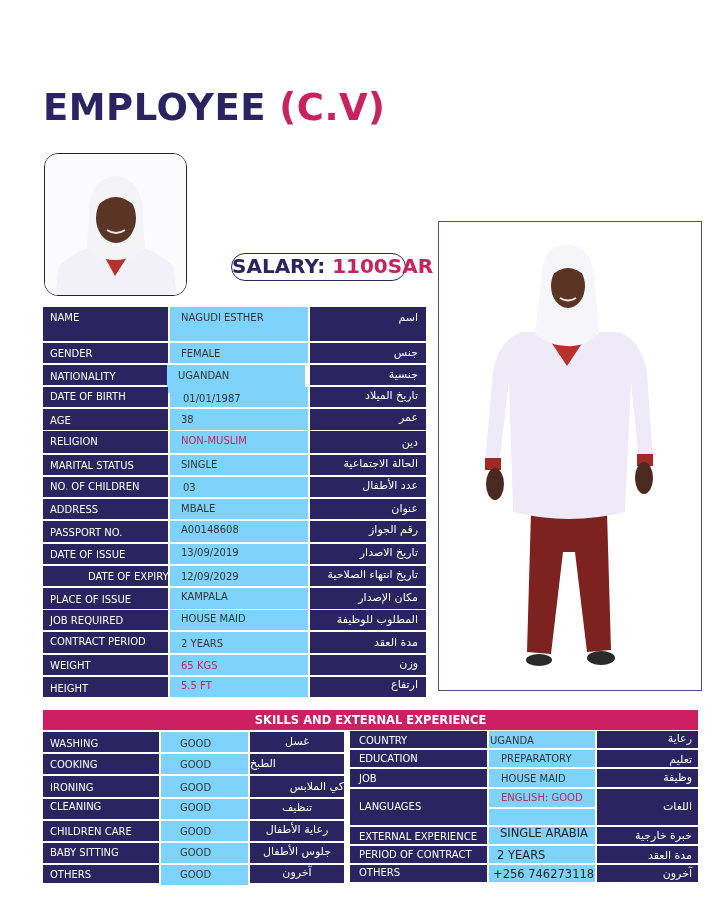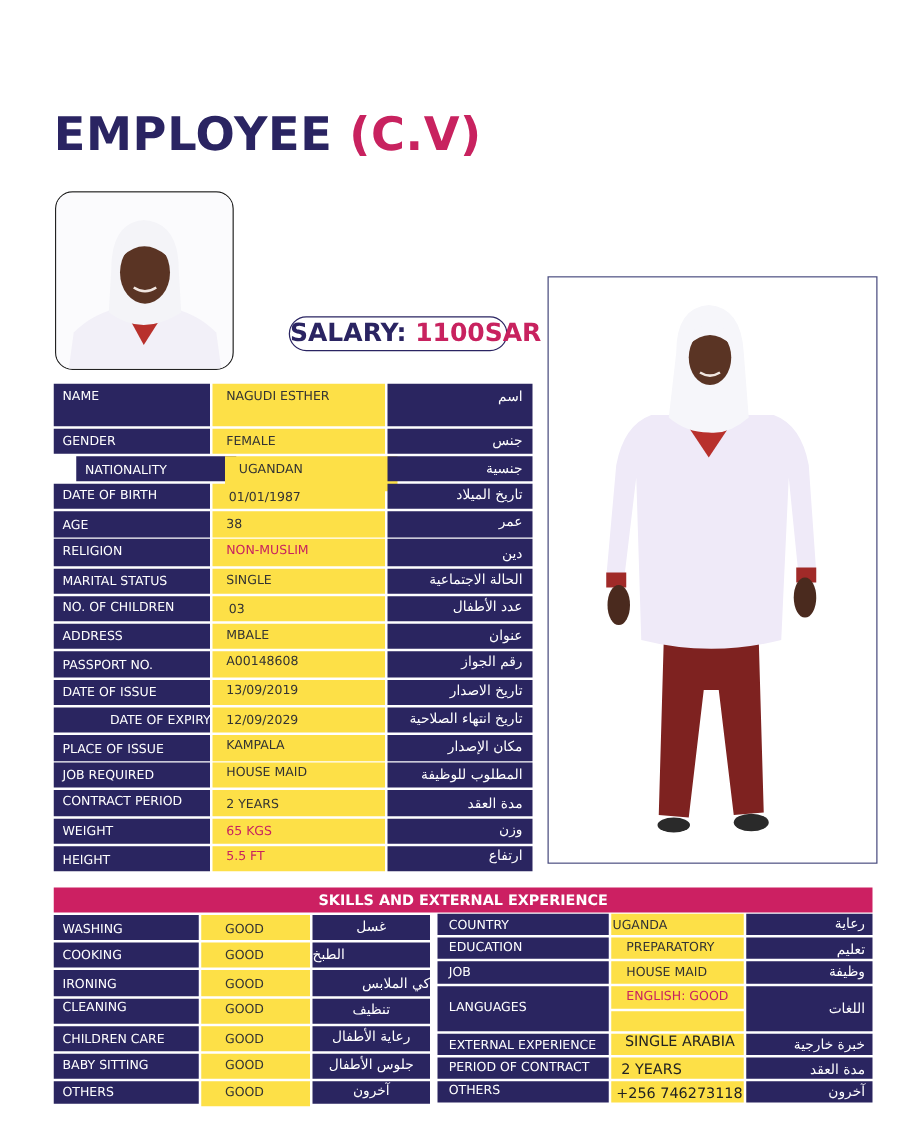--- a/index.html
+++ b/index.html
@@ -6,21 +6,21 @@
   body { width: 726px; height: 916px; position: relative; overflow: hidden; font-family: "DejaVu Sans", sans-serif; }
   .abs { position: absolute; }
   .title { left: 43px; top: 86px; font-family: "DejaVu Sans", sans-serif; font-weight: bold; font-size: 37px; color: #2a2462; letter-spacing: 0.5px; white-space: nowrap; }
   .title .cv { color: #c8225f; }
   .photo-small { left: 44px; top: 153px; width: 141px; height: 141px; border: 1.5px solid #222; border-radius: 14px; background: #fff; overflow: hidden; }
   .photo-big { left: 438px; top: 221px; width: 262px; height: 468px; border: 1.5px solid #4b4d80; background: #fff; overflow: hidden; }
   .salary { left: 231px; top: 253px; width: 175px; height: 28px; border: 1.5px solid #2a2462; border-radius: 15px; box-sizing: border-box; text-align: center; font-weight: bold; font-size: 20px; line-height: 25px; color: #2a2462; white-space: nowrap; }
   .salary .val { color: #c8225f; }
   .cell { position: absolute; box-sizing: border-box; font-size: 10px; white-space: nowrap; overflow: hidden; }
   .lbl { background: #2a2560; color: #ffffff; padding-left: 7px; }
-  .val { background: #fde047; color: #333; padding-left: 11px; }
+  .val { background: #7dd3fc; color: #333; padding-left: 11px; }
   .val.pink { color: #c8225f; }
   .ar { background: #2a2560; color: #ffffff; text-align: right; padding-right: 8px; font-size: 11px; direction: rtl; }
   .skills-head { left: 43px; top: 710px; width: 655px; height: 20px; background: #cc2062; color: #fff; font-weight: bold; font-size: 11.5px; text-align: center; line-height: 20px; }
   svg { display: block; }
 </style>
 </head>
 <body>
 
 <div class="abs title"><span>EMPLOYEE</span> <span class="cv">(C.V)</span></div>
 
@@ -60,22 +60,22 @@
 <div>
 
   <div class="cell lbl" style="left:43px;top:307px;width:125px;height:34px;line-height:22px;">NAME</div>
   <div class="cell val" style="left:170px;top:307px;width:138px;height:34px;line-height:22px;">NAGUDI ESTHER</div>
   <div class="cell ar" style="left:310px;top:307px;width:116px;height:34px;line-height:22px;">اسم</div>
 
   <div class="cell lbl" style="left:43px;top:343px;width:125px;height:20px;line-height:22px;">GENDER</div>
   <div class="cell val" style="left:170px;top:343px;width:138px;height:20px;line-height:22px;">FEMALE</div>
   <div class="cell ar" style="left:310px;top:343px;width:116px;height:20px;line-height:20px;">جنس</div>
 
-  <div class="cell lbl" style="left:61px;top:365px;width:128px;height:20px;line-height:24px;">NATIONALITY</div>
-  <div class="cell val" style="left:180px;top:365px;width:138px;height:28px;line-height:22px;">UGANDAN</div>
+  <div class="cell lbl" style="left:43px;top:365px;width:128px;height:20px;line-height:24px;">NATIONALITY</div>
+  <div class="cell val" style="left:167px;top:365px;width:138px;height:28px;line-height:22px;">UGANDAN</div>
   <div class="cell ar" style="left:310px;top:365px;width:116px;height:20px;line-height:20px;">جنسية</div>
 
   <div class="cell lbl" style="left:43px;top:387px;width:125px;height:20px;line-height:20px;">DATE OF BIRTH</div>
   <div class="cell val" style="left:170px;top:387px;width:138px;height:20px;line-height:24px;padding-left:13px;">01/01/1987</div>
   <div class="cell ar" style="left:310px;top:387px;width:116px;height:20px;line-height:18px;">تاريخ الميلاد</div>
 
   <div class="cell lbl" style="left:43px;top:409px;width:125px;height:21px;line-height:24px;">AGE</div>
   <div class="cell val" style="left:170px;top:409px;width:138px;height:21px;line-height:22px;">38</div>
   <div class="cell ar" style="left:310px;top:409px;width:116px;height:21px;line-height:18px;">عمر</div>
 

